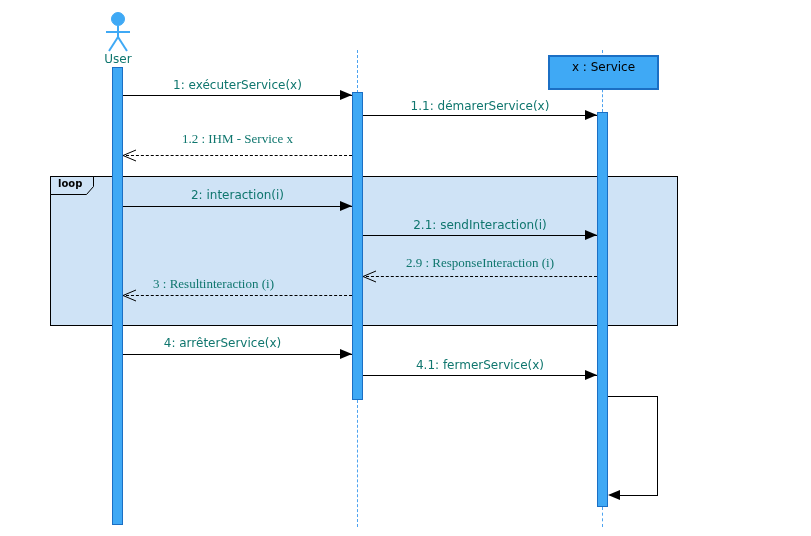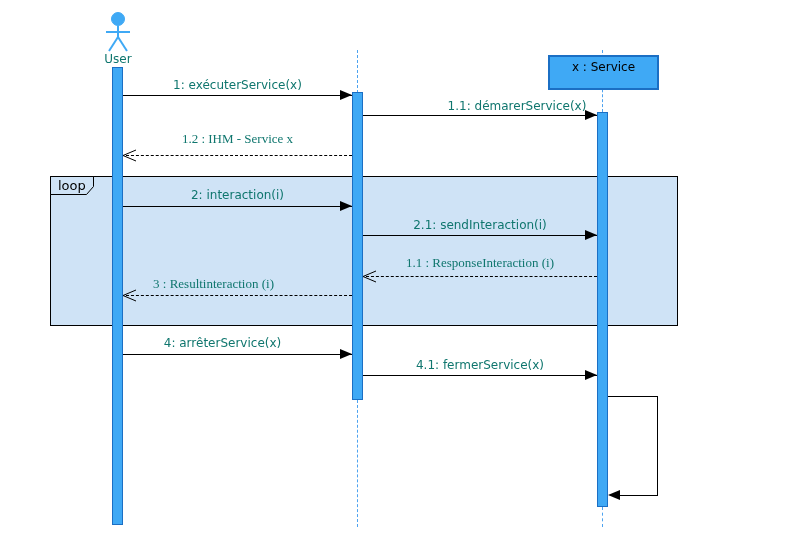--- a/index.html
+++ b/index.html
@@ -17,21 +17,21 @@
         text-align:center;padding-top:3px;font-size:12px;color:#000;z-index:2;}
   .head-right{position:absolute;width:0;height:0;border-top:5px solid transparent;
               border-bottom:5px solid transparent;border-left:12px solid #000;z-index:3;}
   .head-left-filled{position:absolute;width:0;height:0;border-top:5px solid transparent;
               border-bottom:5px solid transparent;border-right:12px solid #000;z-index:3;}
   .openhead{position:absolute;z-index:3;}
   .msg{z-index:3;}
   #loop-frame{position:absolute;left:50px;top:176px;width:628px;height:150px;
               background:#CFE3F6;border:1px solid #000;box-sizing:border-box;z-index:1;}
   #loop-pentagon{position:absolute;left:50px;top:176px;z-index:2;}
-  #loop-text{position:absolute;left:58px;top:178px;font-size:13px;color:#000;z-index:3;}
+  #loop-text{position:absolute;left:58px;top:178px;font-size:10px;color:#000;z-index:3;font-weight:bold;}
 </style>
 </head>
 <body>
 
 <div id="canvas">
 
   <svg class="abs" style="left:104px;top:7px;" width="28" height="46" viewBox="0 0 28 46">
     <circle cx="14" cy="12" r="6.5" fill="#3FA9F5" stroke="#3FA9F5"></circle>
     <line x1="14" y1="19" x2="14" y2="30" stroke="#3FA9F5" stroke-width="2"></line>
     <line x1="2" y1="25" x2="26" y2="25" stroke="#3FA9F5" stroke-width="2"></line>
@@ -54,39 +54,39 @@
   <div id="loop-text">loop</div>
 
   <div class="bar" style="left:112px;top:67px;height:456px;"></div>
   <div class="bar" style="left:352px;top:92px;height:306px;"></div>
   <div class="bar" style="left:597px;top:112px;height:393px;"></div>
 
   <div class="label msg" style="left:123px;top:78px;width:229px;">1: exécuterService(x)</div>
   <div class="line-solid msg" style="left:123px;top:95px;width:229px;"></div>
   <div class="head-right" style="left:340px;top:90px;"></div>
 
-  <div class="label msg" style="left:363px;top:99px;width:234px;margin-left:37px;">1.1: démarerService(x)</div>
+  <div class="label msg" style="left:363px;top:99px;width:234px;">1.1: démarerService(x)</div>
   <div class="line-solid msg" style="left:363px;top:115px;width:234px;"></div>
   <div class="head-right" style="left:585px;top:110px;"></div>
 
   <div class="label serif msg" style="left:123px;top:132px;width:229px;">1.2 : IHM - Service x</div>
   <div class="line-dashed msg" style="left:126px;top:155px;width:226px;"></div>
   <svg class="openhead" style="left:122px;top:149px;" width="15" height="13" viewBox="0 0 15 13">
     <path d="M14 1 L1 6.5 L14 12" fill="none" stroke="#000" stroke-width="1"></path>
   </svg>
 
   <div class="label msg" style="left:123px;top:188px;width:229px;">2: interaction(i)</div>
   <div class="line-solid msg" style="left:123px;top:206px;width:229px;"></div>
   <div class="head-right" style="left:340px;top:201px;"></div>
 
   <div class="label msg" style="left:363px;top:218px;width:234px;">2.1: sendInteraction(i)</div>
   <div class="line-solid msg" style="left:363px;top:235px;width:234px;"></div>
   <div class="head-right" style="left:585px;top:230px;"></div>
 
-  <div class="label serif msg" style="left:363px;top:256px;width:234px;">1.1 : ResponseInteraction (i)</div>
+  <div class="label serif msg" style="left:363px;top:256px;width:234px;">2.9 : ResponseInteraction (i)</div>
   <div class="line-dashed msg" style="left:366px;top:276px;width:231px;"></div>
   <svg class="openhead" style="left:362px;top:270px;" width="15" height="13" viewBox="0 0 15 13">
     <path d="M14 1 L1 6.5 L14 12" fill="none" stroke="#000" stroke-width="1"></path>
   </svg>
 
   <div class="label serif msg" style="left:99px;top:277px;width:229px;">3 : Resultinteraction (i)</div>
   <div class="line-dashed msg" style="left:126px;top:295px;width:226px;"></div>
   <svg class="openhead" style="left:122px;top:289px;" width="15" height="13" viewBox="0 0 15 13">
     <path d="M14 1 L1 6.5 L14 12" fill="none" stroke="#000" stroke-width="1"></path>
   </svg>

